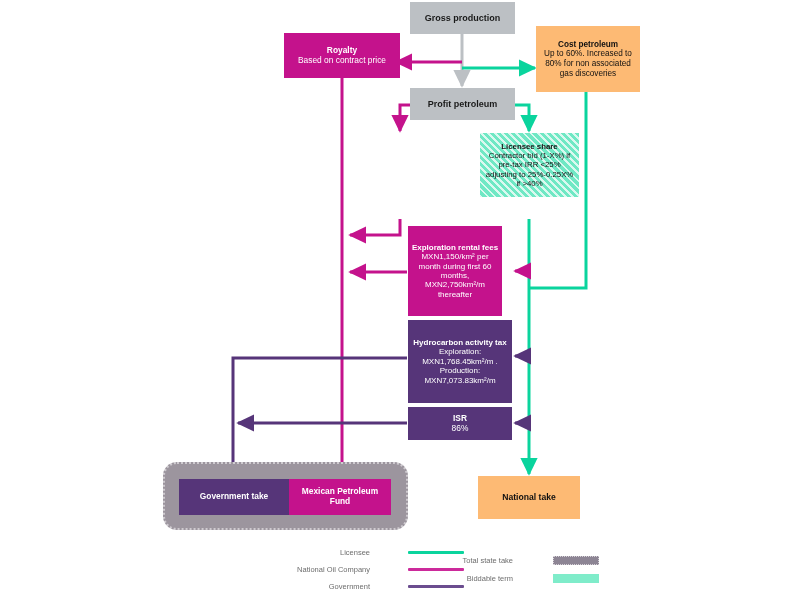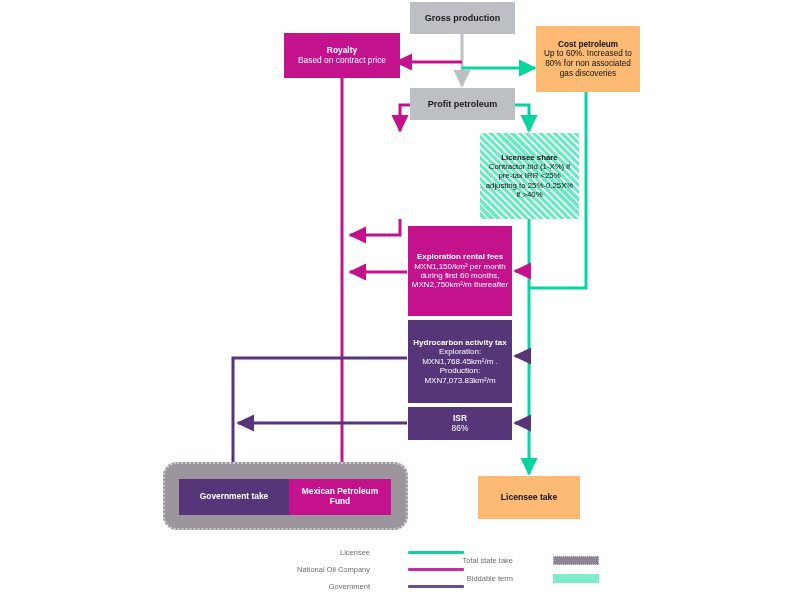--- a/index.html
+++ b/index.html
@@ -114,26 +114,26 @@
   <div class="node n-magenta" style="left:284px;top:33px;width:116px;height:45px;font-size:8.4px;padding:2px 4px;">
     <span class="ttl">Royalty</span>
     <span class="sub">Based on contract price</span>
   </div>
 
   <div class="node n-grey" style="left:410px;top:88px;width:105px;height:32px;font-size:9px;">
     <span class="ttl">Profit petroleum</span>
   </div>
 
 
-  <div class="node n-hatch-green" style="left:480px;top:133px;width:99px;height:86px;font-size:7.8px;padding:2px 3px;">
+  <div class="node n-hatch-green" style="left:480px;top:133px;width:99px;height:64px;font-size:7.8px;padding:2px 3px;">
     <span class="ttl">Licensee share</span>
     <span class="sub">Contractor bid (1-X%) if pre-tax IRR &lt;25% adjusting to 25%-0.25X% if &gt;40%</span>
   </div>
 
-  <div class="node n-magenta" style="left:408px;top:226px;width:104px;height:90px;font-size:8px;padding:2px 3px;">
+  <div class="node n-magenta" style="left:408px;top:226px;width:94px;height:90px;font-size:8px;padding:2px 3px;">
     <span class="ttl">Exploration rental fees</span>
     <span class="sub">MXN1,150/km² per month during first 60 months, MXN2,750km²/m thereafter</span>
   </div>
 
   <div class="node n-purple" style="left:408px;top:320px;width:104px;height:83px;font-size:8px;padding:2px 3px;">
     <span class="ttl">Hydrocarbon activity tax</span>
     <span class="sub">Exploration: MXN1,768.45km²/m . Production: MXN7,073.83km²/m</span>
   </div>
 
   <div class="node n-purple" style="left:408px;top:407px;width:104px;height:33px;font-size:8.4px;">
@@ -143,21 +143,21 @@
 
   <div class="node n-purple" style="left:179px;top:479px;width:110px;height:36px;font-size:8.4px;">
     <span class="ttl">Government take</span>
   </div>
 
   <div class="node n-magenta" style="left:289px;top:479px;width:102px;height:36px;font-size:8.4px;padding:1px 3px;">
     <span class="ttl">Mexican Petroleum Fund</span>
   </div>
 
   <div class="node n-green" style="left:478px;top:476px;width:102px;height:43px;font-size:8.6px;">
-    <span class="ttl">Licensee take</span>
+    <span class="ttl">National take</span>
   </div>
 
   <div id="legend">
 
     <div class="lg-row" style="left:0px;top:0px;">
       <span class="lg-label" style="width:115px;">Licensee</span>
       <span class="lg-line" style="width:56px;background:#0ad49d;"></span>
     </div>
 
     <div class="lg-row" style="left:0px;top:17px;">

